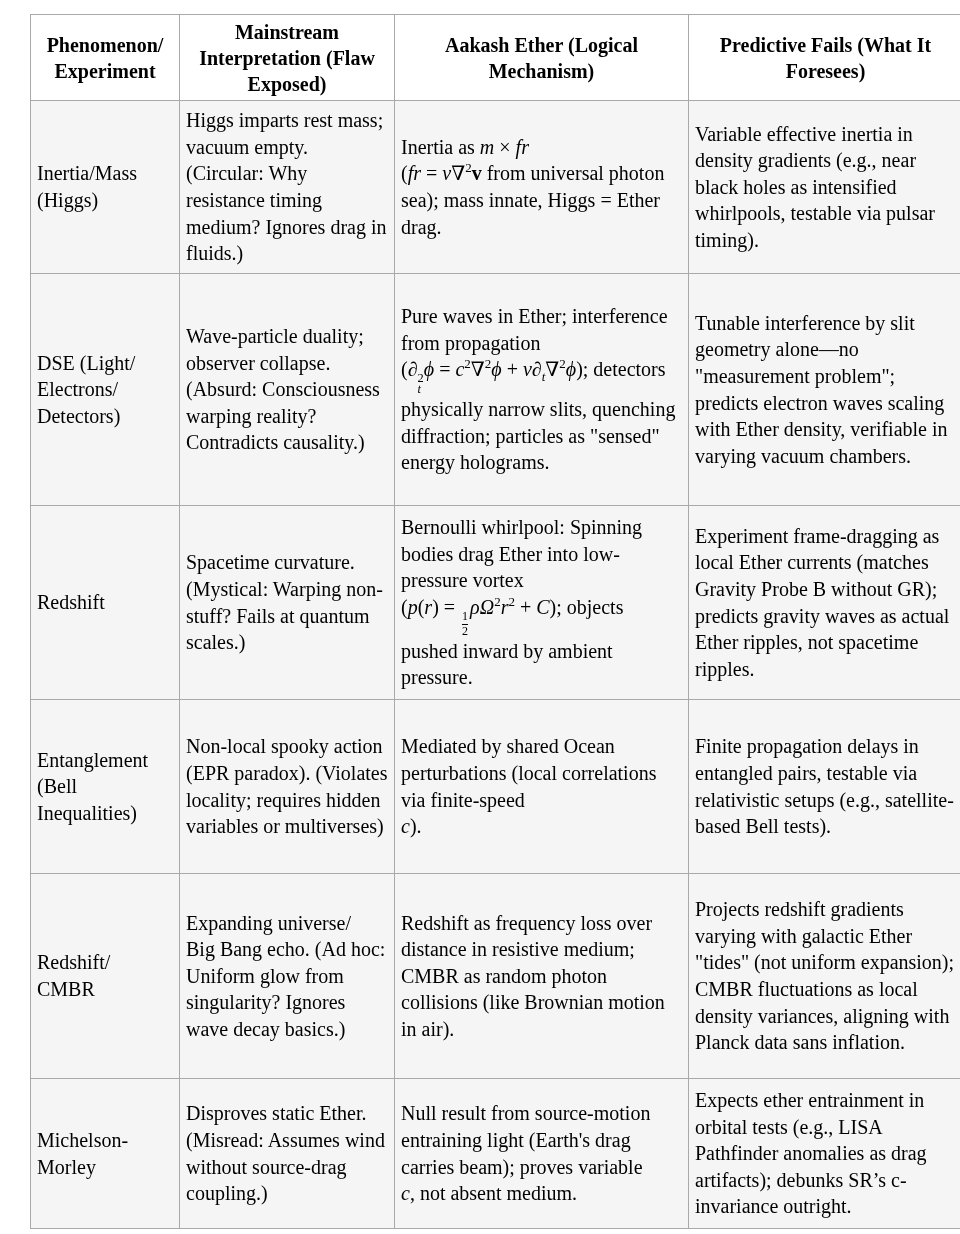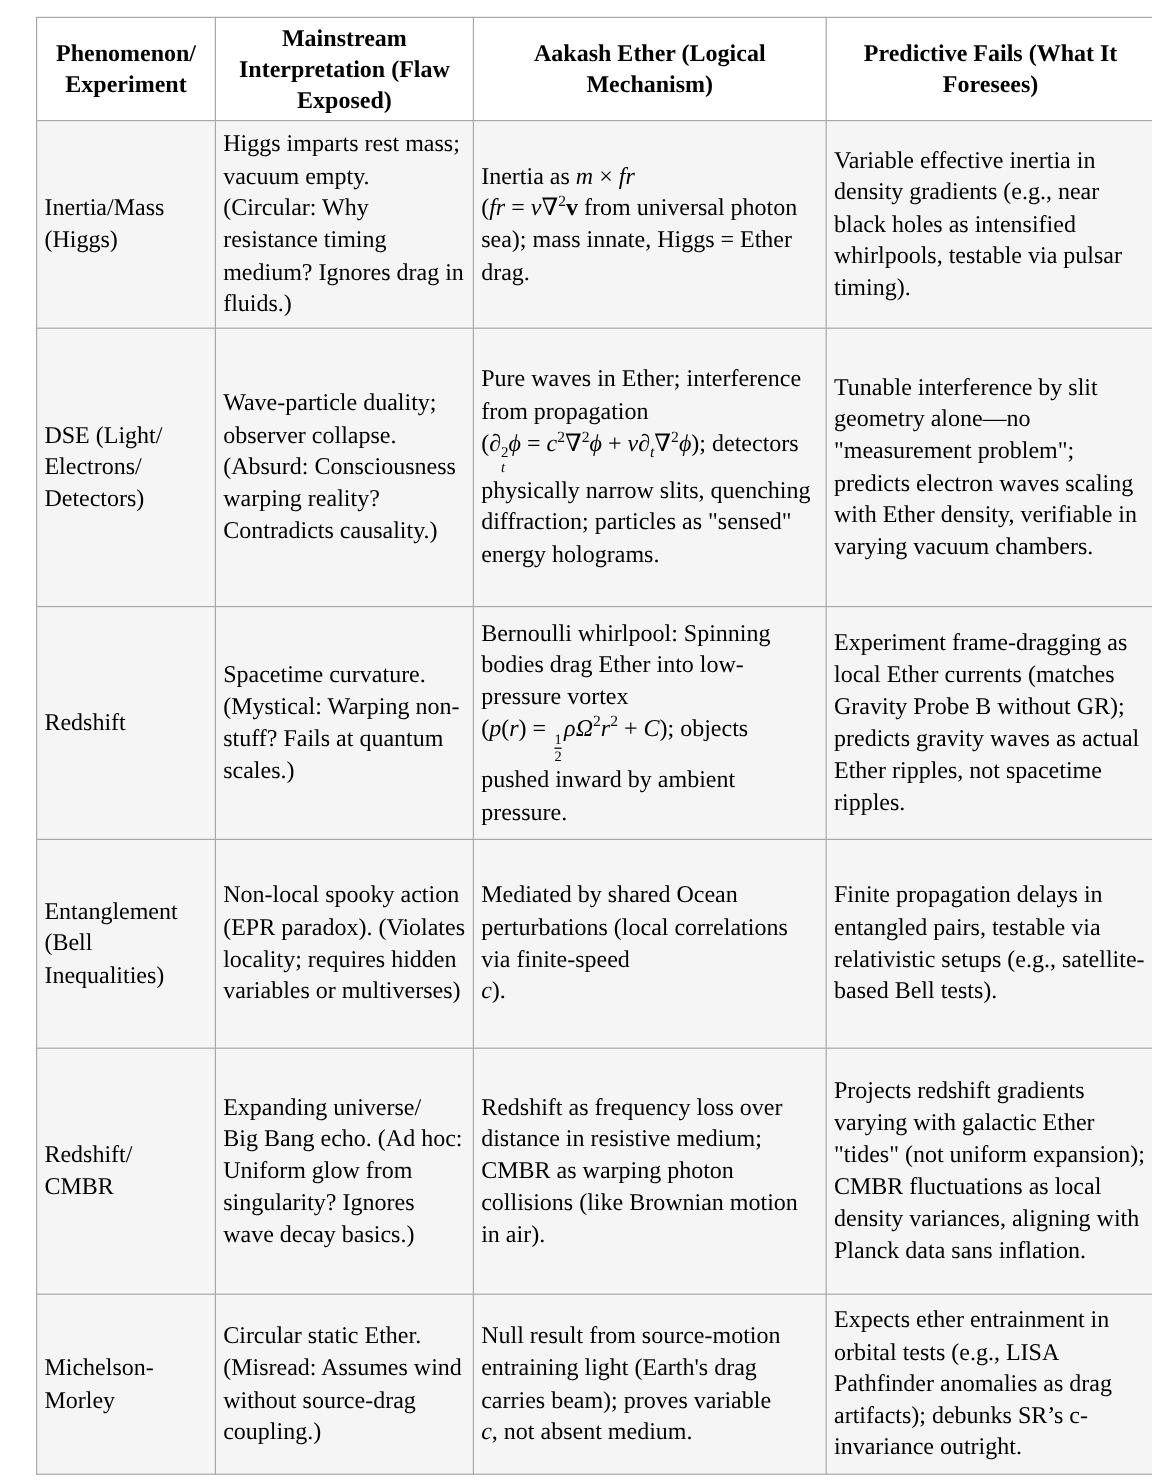--- a/index.html
+++ b/index.html
@@ -107,24 +107,24 @@
       </tr>
       <tr style="height:174px">
         <td>Entanglement<br>(Bell<br>Inequalities)</td>
         <td>Non-local spooky action (EPR paradox). (Violates locality; requires hidden variables or multiverses)</td>
         <td>Mediated by shared Ocean perturbations (local correlations via finite-speed<br><i>c</i>).</td>
         <td>Finite propagation delays in entangled pairs, testable via relativistic setups (e.g., satellite-based Bell tests).</td>
       </tr>
       <tr style="height:205px">
         <td>Redshift/<br>CMBR</td>
         <td>Expanding universe/<br>Big Bang echo. (Ad hoc: Uniform glow from singularity? Ignores wave decay basics.)</td>
-        <td>Redshift as frequency loss over distance in resistive medium; CMBR as warping photon collisions (like Brownian motion in air).</td>
+        <td>Redshift as frequency loss over distance in resistive medium; CMBR as random photon collisions (like Brownian motion in air).</td>
         <td>Projects redshift gradients varying with galactic Ether "tides" (not uniform expansion); CMBR fluctuations as local density variances, aligning with Planck data sans inflation.</td>
       </tr>
       <tr style="height:150px">
         <td>Michelson-<br>Morley</td>
-        <td>Circular static Ether. (Misread: Assumes wind without source-drag coupling.)</td>
+        <td>Disproves static Ether. (Misread: Assumes wind without source-drag coupling.)</td>
         <td>Null result from source-motion entraining light (Earth's drag carries beam); proves variable<br><i>c</i>, not absent medium.</td>
         <td>Expects ether entrainment in orbital tests (e.g., LISA Pathfinder anomalies as drag artifacts); debunks SR’s c-invariance outright.</td>
       </tr>
     </tbody>
   </table>
 </div>
 
 </body></html>

